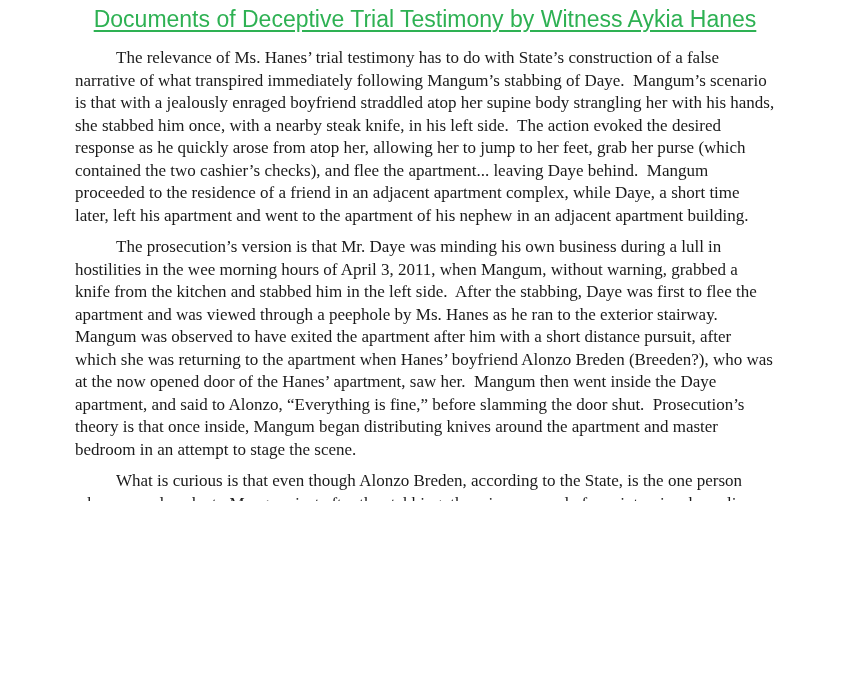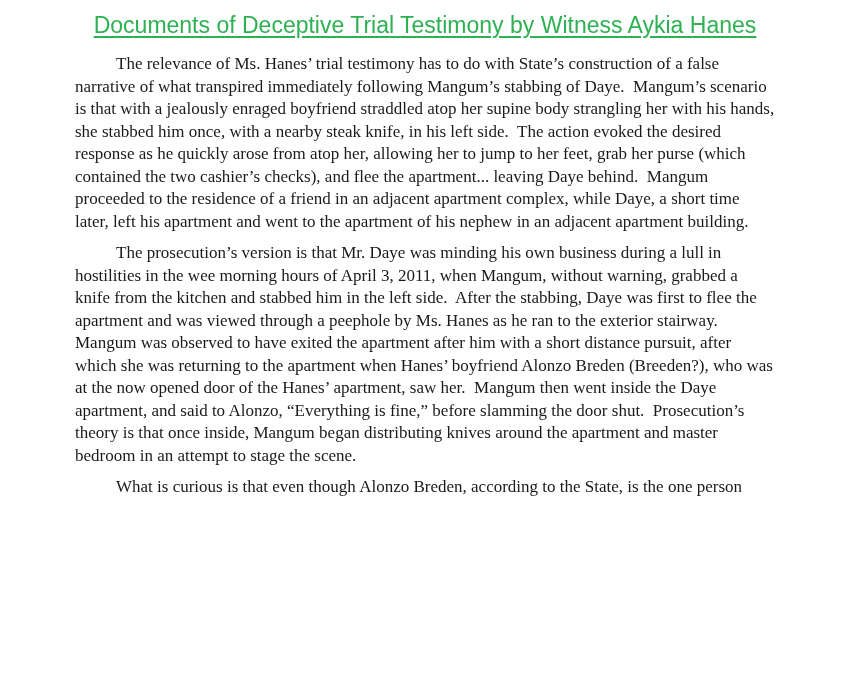--- a/index.html
+++ b/index.html
@@ -5,21 +5,21 @@
   html, body {
     margin: 0;
     padding: 0;
     background: #ffffff;
   }
   .page {
     width: 850px;
     height: 501px;
     background: #ffffff;
     box-sizing: border-box;
-    padding: 12px 75px 0 75px;
+    padding: 6px 75px 0 75px;
     overflow: hidden;
   }
   .doc-title {
     font-family: "Liberation Sans", sans-serif;
     font-size: 23px;
     font-weight: 400;
     text-align: center;
     text-decoration: underline;
     text-underline-offset: 3px;
     margin: 0 0 14px 0;

